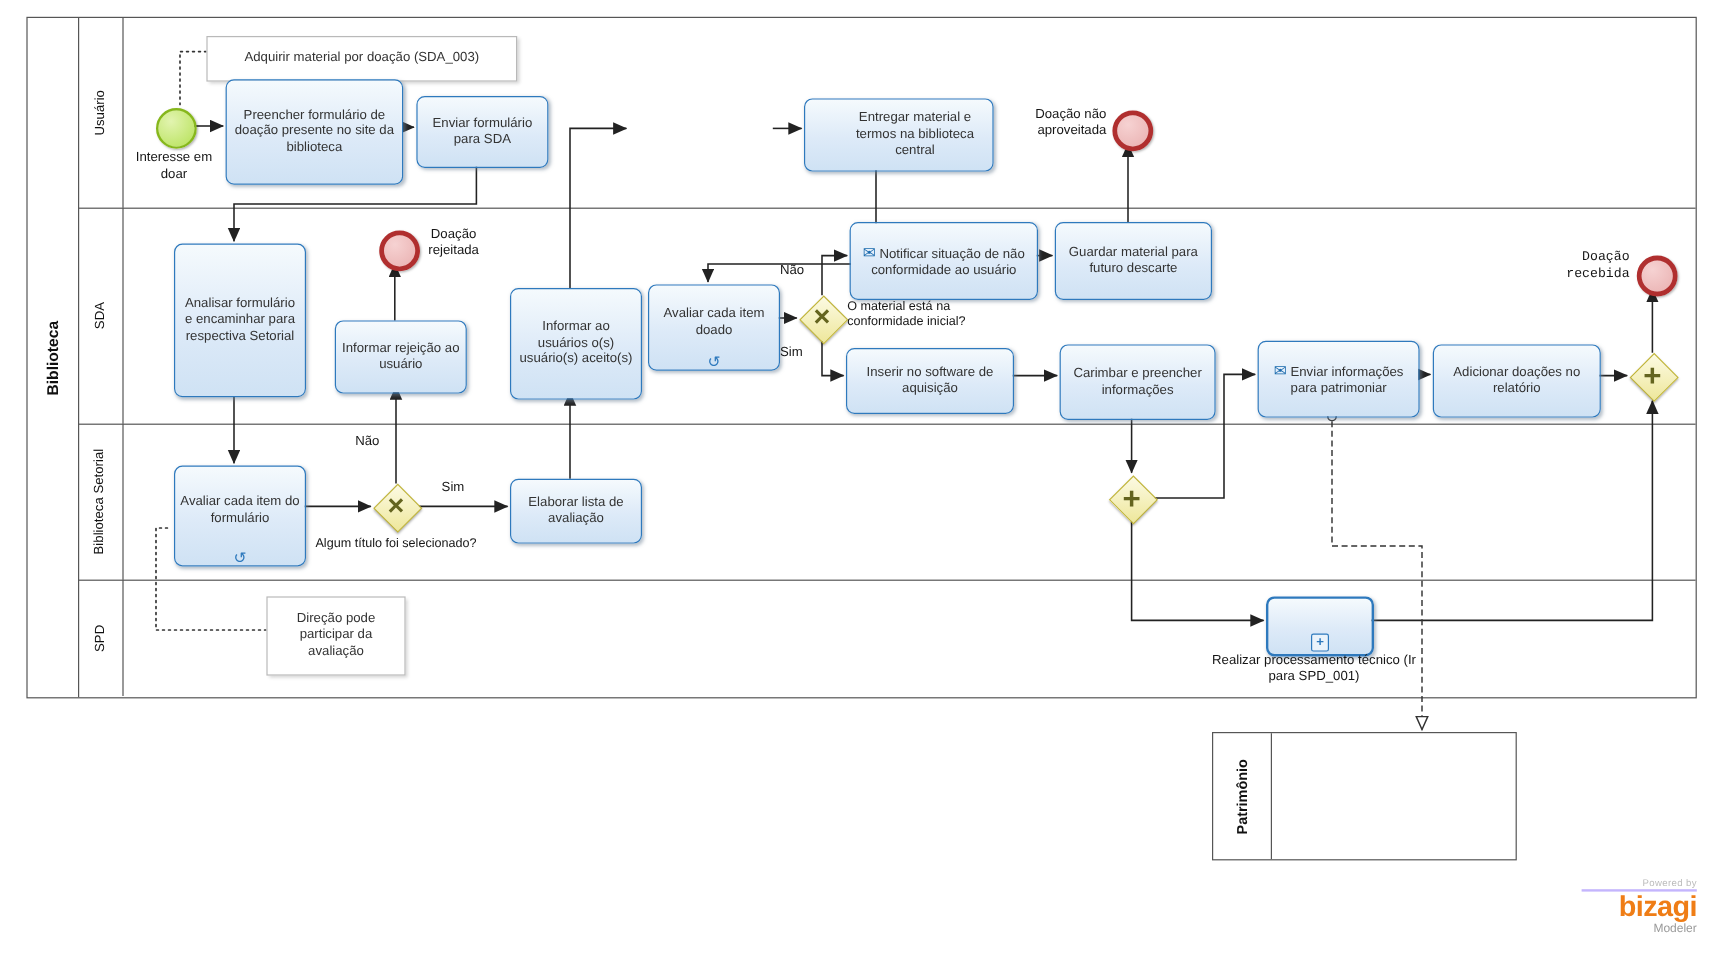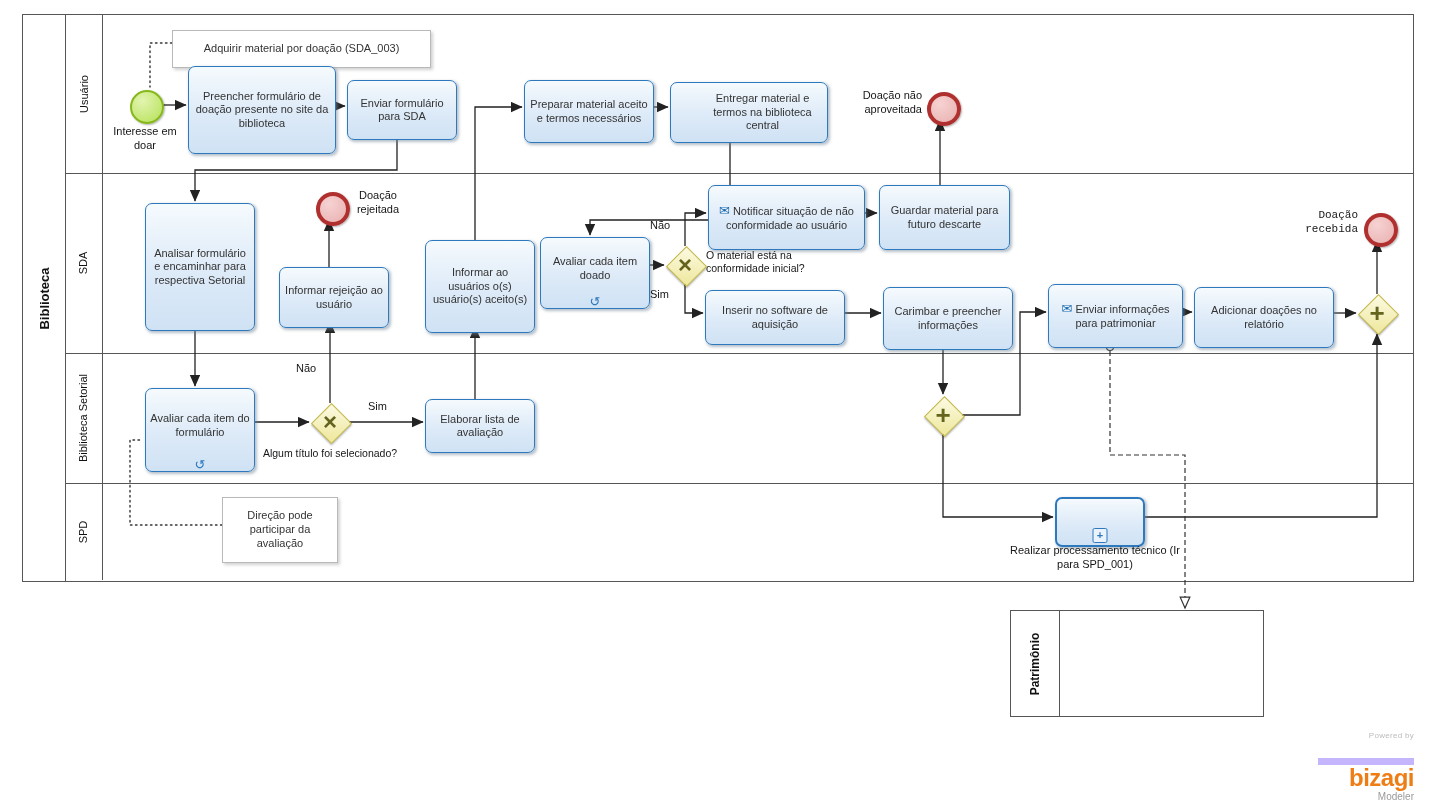--- a/index.html
+++ b/index.html
@@ -44,21 +44,21 @@
 
   .annotation{position:absolute;z-index:9;background:#fff;border:1px solid #b9b9b9;box-shadow:2px 2px 3px rgba(0,0,0,.18);
         display:flex;align-items:center;justify-content:center;text-align:center;font-size:11px;color:#333;padding:4px 6px;line-height:1.25;}
 
   .label{position:absolute;z-index:11;font-size:11px;color:#161616;line-height:1.25;}
   .label.center{text-align:center;}
   .label.right{text-align:right;}
 
   
   .bizagi{position:absolute;z-index:11;text-align:right;}
-  .bizagi .powered{font-size:8px;color:#bcbcbc;border-bottom:7px solid #c4b5fd;padding-bottom:18px;margin-bottom:1px;letter-spacing:.3px;}
+  .bizagi .powered{font-size:8px;color:#bcbcbc;border-bottom:2px solid #c4b5fd;padding-bottom:1px;margin-bottom:1px;letter-spacing:.3px;}
   .bizagi .brand{font-size:24px;font-weight:bold;color:#ef7d16;line-height:1;letter-spacing:-.5px;}
   .bizagi .product{font-size:10px;color:#9a9a9a;margin-top:1px;}
 </style>
 </head>
 <body>
 
 <div id="canvas">
 
   <div class="pool" style="left:22px;top:14px;width:1390px;height:566px;">
     <div class="pool-label-cell">
@@ -153,23 +153,20 @@
 
   <div class="event end" style="left:1364px;top:213px;"></div>
   <div class="label right" style="left:1296px;top:209px;width:62px;font-family:Liberation Mono, monospace;">Doação recebida</div>
 
   <div class="task" style="left:188px;top:66px;width:138px;height:80px;">
     <div><span>Preencher formulário de doação presente no site da biblioteca</span></div>
   </div>
   <div class="task" style="left:347px;top:80px;width:100px;height:52px;">
     <div><span>Enviar formulário para SDA</span></div>
   </div>
-  <div class="task" style="left:524px;top:80px;width:120px;height:55px;">
-    <div><span>Preparar material aceito e termos necessários</span></div>
-  </div>
   <div class="task" style="left:670px;top:82px;width:121px;height:53px;padding-left:31px;">
     <div><span>Entregar material e termos na biblioteca central</span></div>
   </div>
 
   <div class="task" style="left:145px;top:203px;width:100px;height:120px;">
     <div><span>Analisar formulário e encaminhar para respectiva Setorial</span></div>
   </div>
   <div class="task" style="left:279px;top:267px;width:100px;height:53px;">
     <div><span>Informar rejeição ao usuário</span></div>
   </div>

